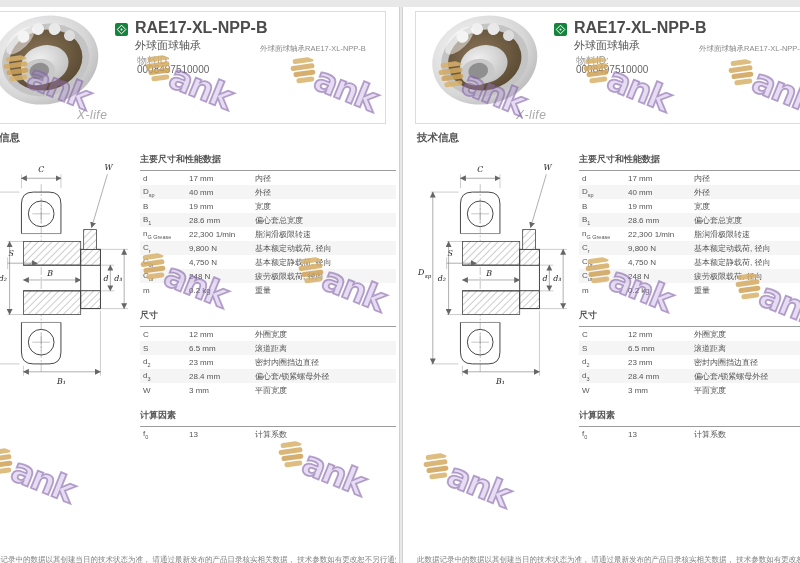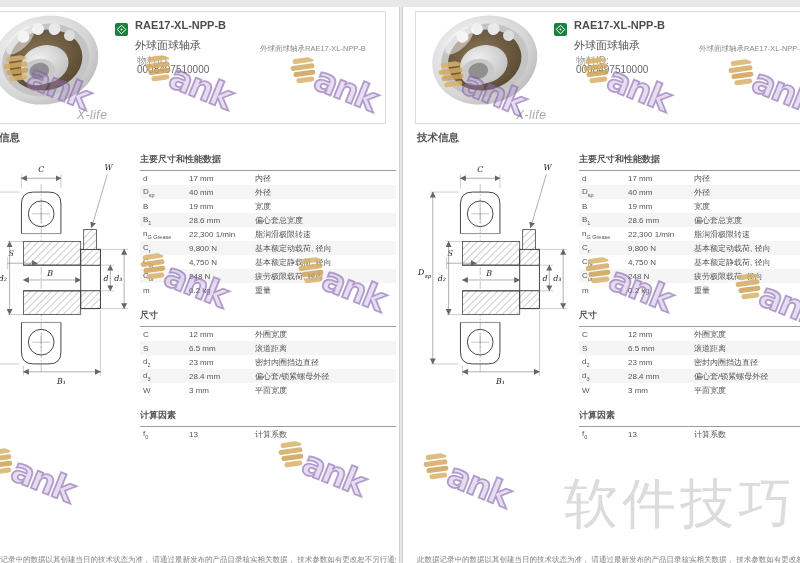--- a/index.html
+++ b/index.html
@@ -7,21 +7,21 @@
   .frame{position:relative;width:800px;height:563px;overflow:hidden;background:#e8e8e8}
   .page{position:absolute;top:7px;width:436px;height:556px;background:#fff}
   .page-left{left:-36px;border-right:1px solid #d0d0d0}
   .page-right{left:402px;border-left:1px solid #d0d0d0}
   .card{position:absolute;left:12px;top:4px;width:410px;height:113px;border:1px solid #dcdcdc;background:#fff}
   .photo{position:absolute;left:8px;top:3px;width:122px;height:92px}
   .photo svg{width:100%;height:100%}
   .xlife{position:absolute;left:100px;top:96px;font-size:12px;font-style:italic;color:#a9a9a9;letter-spacing:.5px}
   .logo{position:absolute;left:138px;top:10px;width:13px;height:13px}
   .logo svg{width:100%;height:100%}
-  .p-title{position:absolute;left:158px;top:7px;font-size:11px;font-weight:bold;color:#4c4c4c}
+  .p-title{position:absolute;left:158px;top:7px;font-size:16px;font-weight:bold;color:#4c4c4c}
   .p-sub{position:absolute;left:158px;top:26px;font-size:11px;color:#555}
   .matid{position:absolute;left:160px;top:44px;font-size:10px;color:#9a9a9a;line-height:9px}
   .matid .num{color:#666;font-weight:normal}
   .breadcrumb{position:absolute;left:283px;top:32px;font-size:7.5px;color:#8a8a8a;width:125px;line-height:9px}
   .section-title{position:absolute;left:14px;top:124px;font-size:10.5px;font-weight:bold;color:#555}
   .drawing{position:absolute;left:14px;top:146px;width:158px;height:250px}
   .drawing svg{width:100%;height:100%}
   .tables{position:absolute;left:176px;top:146px;width:256px}
   .tbl + .tbl{margin-top:12px}
   .tbl-title{font-size:9px;font-weight:bold;color:#555;padding-bottom:4px;border-bottom:1px solid #9c9c9c;margin-bottom:0}
@@ -477,21 +477,20 @@
               <span class="c-val">13</span>
               <span class="c-desc">计算系数</span>
             </div>
           </div>
       </div>
     </div>
 
     <div class="pfooter">此数据记录中的数据以其创建当日的技术状态为准， 请通过最新发布的产品目录核实相关数据， 技术参数如有更改恕不另行通知。</div>
   </div>
 
-  <div class="wm-big">软件技巧</div>
 <div class="wm" style="left: 8px; top: 50px;">
       <svg class="wm-stamp" width="32" height="30" viewBox="0 0 32 30">
         <g transform="rotate(-30 16 15)">
           <rect x="6" y="1" width="21" height="5" rx="2.5" fill="#d9b26c"></rect>
           <rect x="3" y="7.5" width="24" height="5" rx="2.5" fill="#d4ab61"></rect>
           <rect x="5" y="14" width="22" height="5" rx="2.5" fill="#cfa257"></rect>
           <rect x="7" y="20.5" width="18" height="5" rx="2.5" fill="#d9b26c"></rect>
         </g>
       </svg>
       <span class="wm-text">ank</span>

